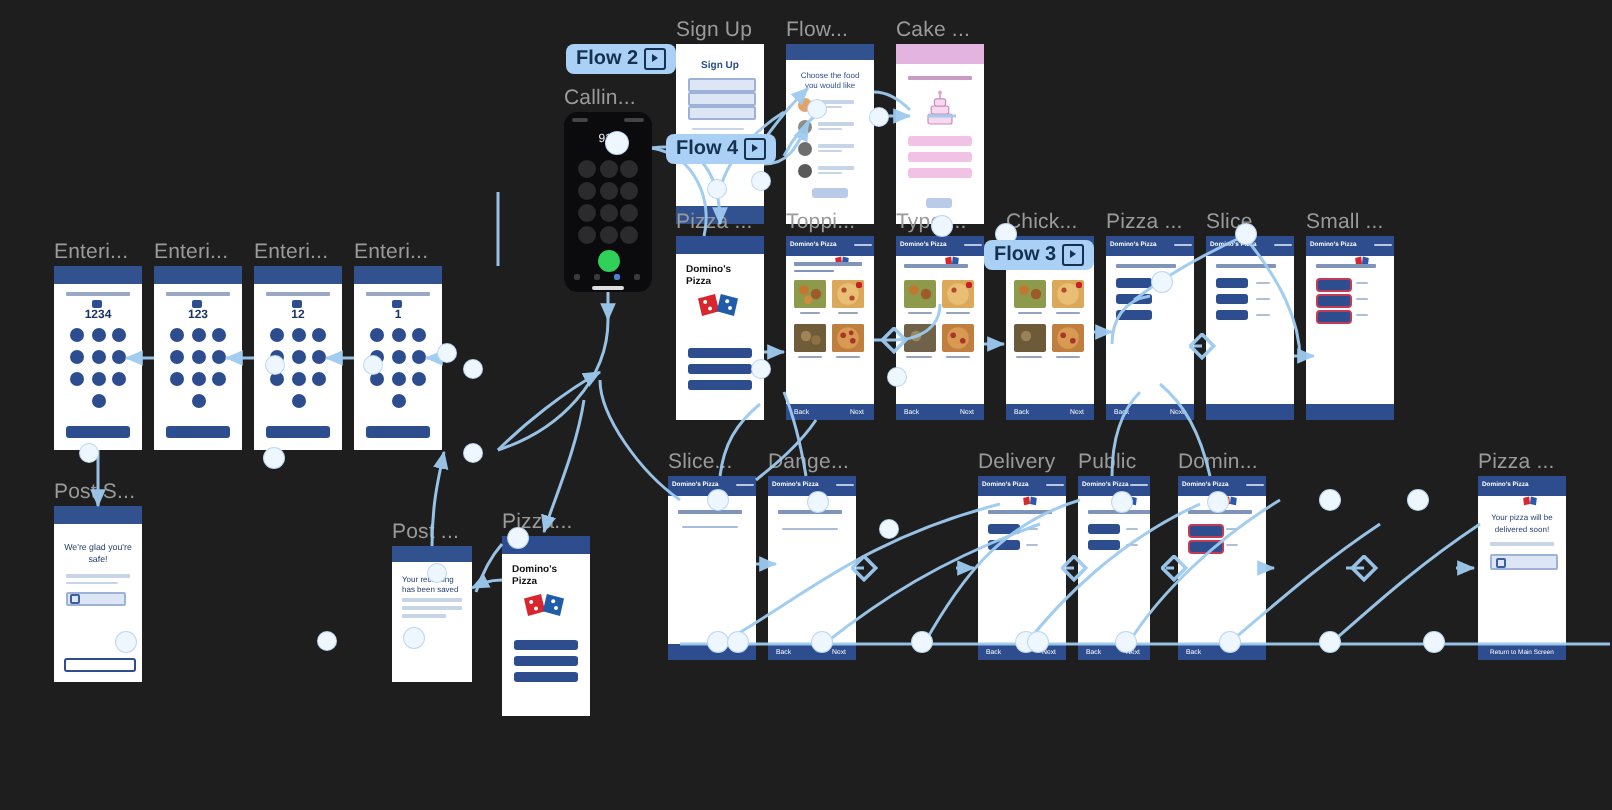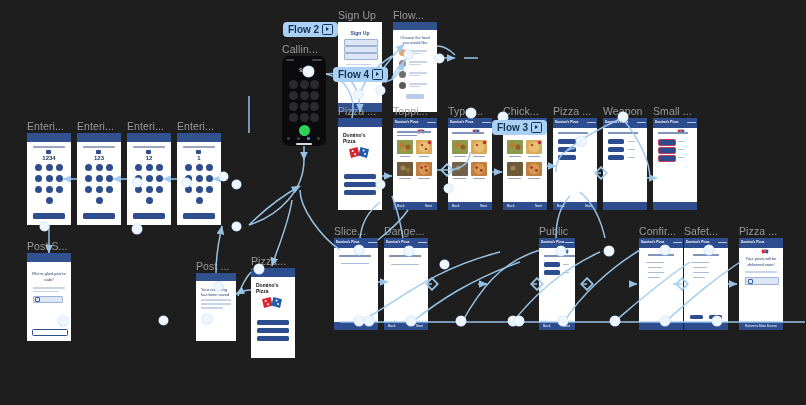--- a/index.html
+++ b/index.html
@@ -398,20 +398,40 @@
       </div>
       <div style="position:absolute;left:6px;top:59px;width:32px;height:8px;">
         <div style="position:absolute;left:0;top:0.6px;width:7px;height:7px;border-radius:50%;background:#5a5a5a;"></div>
         <div class="ltext" style="left:10px;top:2px;width:18px;height:1.6px;"></div>
         <div class="ltext" style="left:10px;top:5px;width:12px;height:1.4px;"></div>
       </div>
       <div class="btn-l" style="left:13px;top:72px;width:18px;height:5px;"></div>
     </div>
   </div>
 
+  <div class="frame" style="left:448px;top:22px;width:44px;height:90px;">
+    <div class="frame-label">Cake ...</div>
+    <div class="screen">
+      <div class="cakebar" style="height:10px;"></div>
+      <div class="pinktext" style="left:6px;top:16px;width:32px;height:1.8px;"></div>
+      <div style="position:absolute;left:15px;top:23px;width:14px;height:18px;">
+        <svg viewBox="0 0 14 18" width="14" height="18">
+          <rect x="1" y="12" width="12" height="5" rx="1" fill="#f6d9ef" stroke="#c98dc0" stroke-width=".6"></rect>
+          <rect x="2.6" y="8" width="8.8" height="4" rx="1" fill="#f6d9ef" stroke="#c98dc0" stroke-width=".6"></rect>
+          <rect x="4.2" y="4.4" width="5.6" height="3.6" rx="1" fill="#f6d9ef" stroke="#c98dc0" stroke-width=".6"></rect>
+          <path d="M7,4.4 L7,1.6" stroke="#c98dc0" stroke-width=".7"></path>
+          <circle cx="7" cy="1.2" r="1" fill="#e79fd4"></circle>
+        </svg>
+      </div>
+      <div class="pinkbtn" style="left:6px;top:46px;width:32px;height:5px;"></div>
+      <div class="pinkbtn" style="left:6px;top:54px;width:32px;height:5px;"></div>
+      <div class="pinkbtn" style="left:6px;top:62px;width:32px;height:5px;"></div>
+      <div class="btn-l" style="left:15px;top:77px;width:13px;height:4.5px;"></div>
+    </div>
+  </div>
 
   <div class="frame" style="left:338px;top:118px;width:44px;height:92px;">
     <div class="frame-label">Pizza ...</div>
     <div class="screen">
       <div class="navbar dom" style="height:9px;"></div>
       <div style="position:absolute;left:5px;top:14px;font-size:5px;font-weight:bold;color:#111;">Domino's</div>
       <div style="position:absolute;left:5px;top:20px;font-size:5px;font-weight:bold;color:#111;">Pizza</div>
       <div style="position:absolute;left:9px;top:28px;width:26px;height:16px;">
         <svg viewBox="0 0 26 16" width="26" height="16">
           <path d="M2,3.2 L10.5,1 L12.6,9.6 L4,12 Z" fill="#d8262f"></path>
@@ -601,21 +621,21 @@
       <div class="btn-b" style="left:5px;top:29px;width:18px;height:5px;"></div>
       <div class="btn-b" style="left:5px;top:37px;width:18px;height:5px;"></div>
       <div class="botbar dom" style="height:8px;background:#2d4d8e;">
         <div style="position:absolute;left:4px;top:1.8px;font-size:3.4px;color:#fff;">Back</div>
         <div style="position:absolute;right:5px;top:1.8px;font-size:3.4px;color:#fff;">Next</div>
       </div>
     </div>
   </div>
 
   <div class="frame" style="left:603px;top:118px;width:44px;height:92px;">
-    <div class="frame-label">Weapon</div>
+    <div class="frame-label">Slice</div>
     <div class="screen">
       <div class="navbar dom" style="height:10px;">
         <div style="position:absolute;left:2px;top:1.5px;font-size:3.2px;color:#fff;font-weight:bold;">Domino's Pizza</div>
         <div class="wtext" style="right:1.5px;top:3.5px;width:9px;height:1.2px;background:#b8c8e4;"></div>
       </div>
       <div class="dtext" style="left:5px;top:14px;width:30px;height:1.5px;background:#7f94b8;"></div>
       <div class="btn-b" style="left:5px;top:21px;width:16px;height:5px;"></div>
       <div class="btn-b" style="left:5px;top:29px;width:16px;height:5px;"></div>
       <div class="btn-b" style="left:5px;top:37px;width:16px;height:5px;"></div>
       <div class="wtext" style="left:25px;top:23px;width:7px;height:1.2px;background:#b0bed6;"></div>
@@ -678,23 +698,22 @@
       <div class="dtext" style="left:5px;top:17px;width:32px;height:1.5px;background:#7f94b8;"></div>
       <div class="ltext" style="left:7px;top:26px;width:28px;height:1.4px;background:#a9bcd8;"></div>
       <div class="botbar dom" style="height:8px;background:#2d4d8e;">
         <div style="position:absolute;left:4px;top:1.8px;font-size:3.4px;color:#fff;">Back</div>
         <div style="position:absolute;right:5px;top:1.8px;font-size:3.4px;color:#fff;">Next</div>
       </div>
     </div>
   </div>
 
 
-
-  <div class="frame" style="left:539px;top:238px;width:36px;height:92px;">
-    <div class="frame-label">Public</div>
+  <div class="frame" style="left:489px;top:238px;width:44px;height:92px;">
+    <div class="frame-label">Delivery</div>
     <div class="screen">
       <div class="navbar dom" style="height:10px;">
         <div style="position:absolute;left:2px;top:1.5px;font-size:3.2px;color:#fff;font-weight:bold;">Domino's Pizza</div>
         <div style="position:absolute;left:22px;top:2px;width:8px;height:5px;">
           <svg viewBox="0 0 8 5" width="8" height="5">
               <path d="M0.6,1 L3.6,0.3 L4,4 L1,4.6 Z" fill="#d8262f"></path>
               <path d="M4.4,0.3 L7.4,1 L7,4.6 L4,4 Z" fill="#2b58a8"></path>
             </svg>
         </div>
         <div class="wtext" style="right:1.5px;top:3.5px;width:9px;height:1.2px;background:#b8c8e4;"></div>
@@ -704,66 +723,70 @@
       <div class="btn-b" style="left:5px;top:32px;width:16px;height:5px;"></div>
       <div class="wtext" style="left:24px;top:26px;width:6px;height:1.2px;background:#b0bed6;"></div>
       <div class="wtext" style="left:24px;top:34px;width:6px;height:1.2px;background:#b0bed6;"></div>
       <div class="botbar dom" style="height:8px;background:#2d4d8e;">
         <div style="position:absolute;left:4px;top:1.8px;font-size:3.4px;color:#fff;">Back</div>
         <div style="position:absolute;right:5px;top:1.8px;font-size:3.4px;color:#fff;">Next</div>
       </div>
     </div>
   </div>
 
-
-  <div class="frame" style="left:639px;top:238px;width:44px;height:92px;">
-    <div class="frame-label">Confir...</div>
+  <div class="frame" style="left:539px;top:238px;width:36px;height:92px;">
+    <div class="frame-label">Public</div>
     <div class="screen">
       <div class="navbar dom" style="height:10px;">
         <div style="position:absolute;left:2px;top:1.5px;font-size:3.2px;color:#fff;font-weight:bold;">Domino's Pizza</div>
         <div style="position:absolute;left:22px;top:2px;width:8px;height:5px;">
           <svg viewBox="0 0 8 5" width="8" height="5">
               <path d="M0.6,1 L3.6,0.3 L4,4 L1,4.6 Z" fill="#d8262f"></path>
               <path d="M4.4,0.3 L7.4,1 L7,4.6 L4,4 Z" fill="#2b58a8"></path>
             </svg>
         </div>
         <div class="wtext" style="right:1.5px;top:3.5px;width:9px;height:1.2px;background:#b8c8e4;"></div>
       </div>
-      <div class="dtext" style="left:9px;top:16px;width:26px;height:1.5px;background:#7f94b8;"></div>
-      <div class="ltext" style="left:7px;top:24px;width:18px;height:1.3px;background:#a9bcd8;"></div>
-      <div class="ltext" style="left:9px;top:29px;width:14px;height:1.3px;background:#a9bcd8;"></div>
-      <div class="ltext" style="left:9px;top:34px;width:16px;height:1.3px;background:#a9bcd8;"></div>
-      <div class="ltext" style="left:9px;top:39px;width:12px;height:1.3px;background:#a9bcd8;"></div>
-      <div class="botbar dom" style="height:8px;background:#2d4d8e;"></div>
-    </div>
-  </div>
-
-  <div class="frame" style="left:684px;top:238px;width:44px;height:92px;">
-    <div class="frame-label">Safet...</div>
+      <div class="dtext" style="left:5px;top:17px;width:32px;height:1.5px;background:#7f94b8;"></div>
+      <div class="btn-b" style="left:5px;top:24px;width:16px;height:5px;"></div>
+      <div class="btn-b" style="left:5px;top:32px;width:16px;height:5px;"></div>
+      <div class="wtext" style="left:24px;top:26px;width:6px;height:1.2px;background:#b0bed6;"></div>
+      <div class="wtext" style="left:24px;top:34px;width:6px;height:1.2px;background:#b0bed6;"></div>
+      <div class="botbar dom" style="height:8px;background:#2d4d8e;">
+        <div style="position:absolute;left:4px;top:1.8px;font-size:3.4px;color:#fff;">Back</div>
+        <div style="position:absolute;right:5px;top:1.8px;font-size:3.4px;color:#fff;">Next</div>
+      </div>
+    </div>
+  </div>
+
+  <div class="frame" style="left:589px;top:238px;width:44px;height:92px;">
+    <div class="frame-label">Domin...</div>
     <div class="screen">
       <div class="navbar dom" style="height:10px;">
         <div style="position:absolute;left:2px;top:1.5px;font-size:3.2px;color:#fff;font-weight:bold;">Domino's Pizza</div>
         <div style="position:absolute;left:22px;top:2px;width:8px;height:5px;">
           <svg viewBox="0 0 8 5" width="8" height="5">
               <path d="M0.6,1 L3.6,0.3 L4,4 L1,4.6 Z" fill="#d8262f"></path>
               <path d="M4.4,0.3 L7.4,1 L7,4.6 L4,4 Z" fill="#2b58a8"></path>
             </svg>
         </div>
         <div class="wtext" style="right:1.5px;top:3.5px;width:9px;height:1.2px;background:#b8c8e4;"></div>
       </div>
-      <div class="dtext" style="left:9px;top:16px;width:26px;height:1.5px;background:#7f94b8;"></div>
-      <div class="ltext" style="left:7px;top:24px;width:18px;height:1.3px;background:#a9bcd8;"></div>
-      <div class="ltext" style="left:9px;top:29px;width:14px;height:1.3px;background:#a9bcd8;"></div>
-      <div class="ltext" style="left:9px;top:34px;width:16px;height:1.3px;background:#a9bcd8;"></div>
-      <div class="ltext" style="left:9px;top:39px;width:12px;height:1.3px;background:#a9bcd8;"></div>
-      <div class="btn-b" style="left:6px;bottom:11px;width:13px;height:4.5px;"></div>
-      <div class="btn-b" style="right:6px;bottom:11px;width:13px;height:4.5px;"></div>
-      <div class="botbar dom" style="height:8px;background:#2d4d8e;"></div>
-    </div>
-  </div>
+      <div class="dtext" style="left:5px;top:17px;width:32px;height:1.5px;background:#7f94b8;"></div>
+      <div style="position:absolute;left:5px;top:24px;width:16px;height:5px;background:#2d4d8e;border:.7px solid #c23a55;border-radius:2px;"></div>
+      <div style="position:absolute;left:5px;top:32px;width:16px;height:5px;background:#2d4d8e;border:.7px solid #c23a55;border-radius:2px;"></div>
+      <div class="wtext" style="left:24px;top:26px;width:6px;height:1.2px;background:#b0bed6;"></div>
+      <div class="wtext" style="left:24px;top:34px;width:6px;height:1.2px;background:#b0bed6;"></div>
+      <div class="botbar dom" style="height:8px;background:#2d4d8e;">
+        <div style="position:absolute;left:4px;top:1.8px;font-size:3.4px;color:#fff;">Back</div>
+      </div>
+    </div>
+  </div>
+
+
 
   <div class="frame" style="left:739px;top:238px;width:44px;height:92px;">
     <div class="frame-label">Pizza ...</div>
     <div class="screen">
       <div class="navbar dom" style="height:10px;">
         <div style="position:absolute;left:2px;top:1.5px;font-size:3.2px;color:#fff;font-weight:bold;">Domino's Pizza</div>
         <div style="position:absolute;left:22px;top:2px;width:8px;height:5px;">
           <svg viewBox="0 0 8 5" width="8" height="5">
               <path d="M0.6,1 L3.6,0.3 L4,4 L1,4.6 Z" fill="#d8262f"></path>
               <path d="M4.4,0.3 L7.4,1 L7,4.6 L4,4 Z" fill="#2b58a8"></path>

